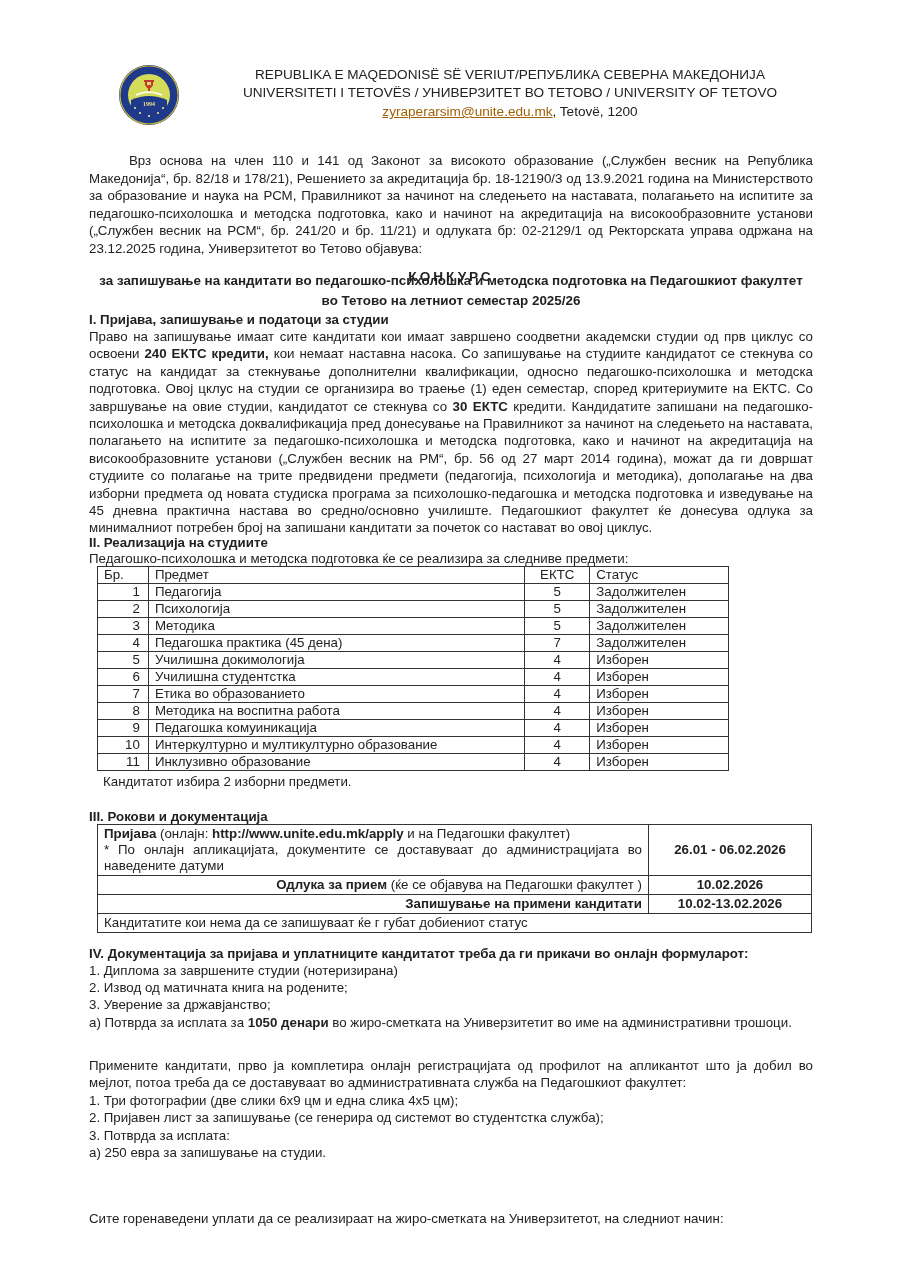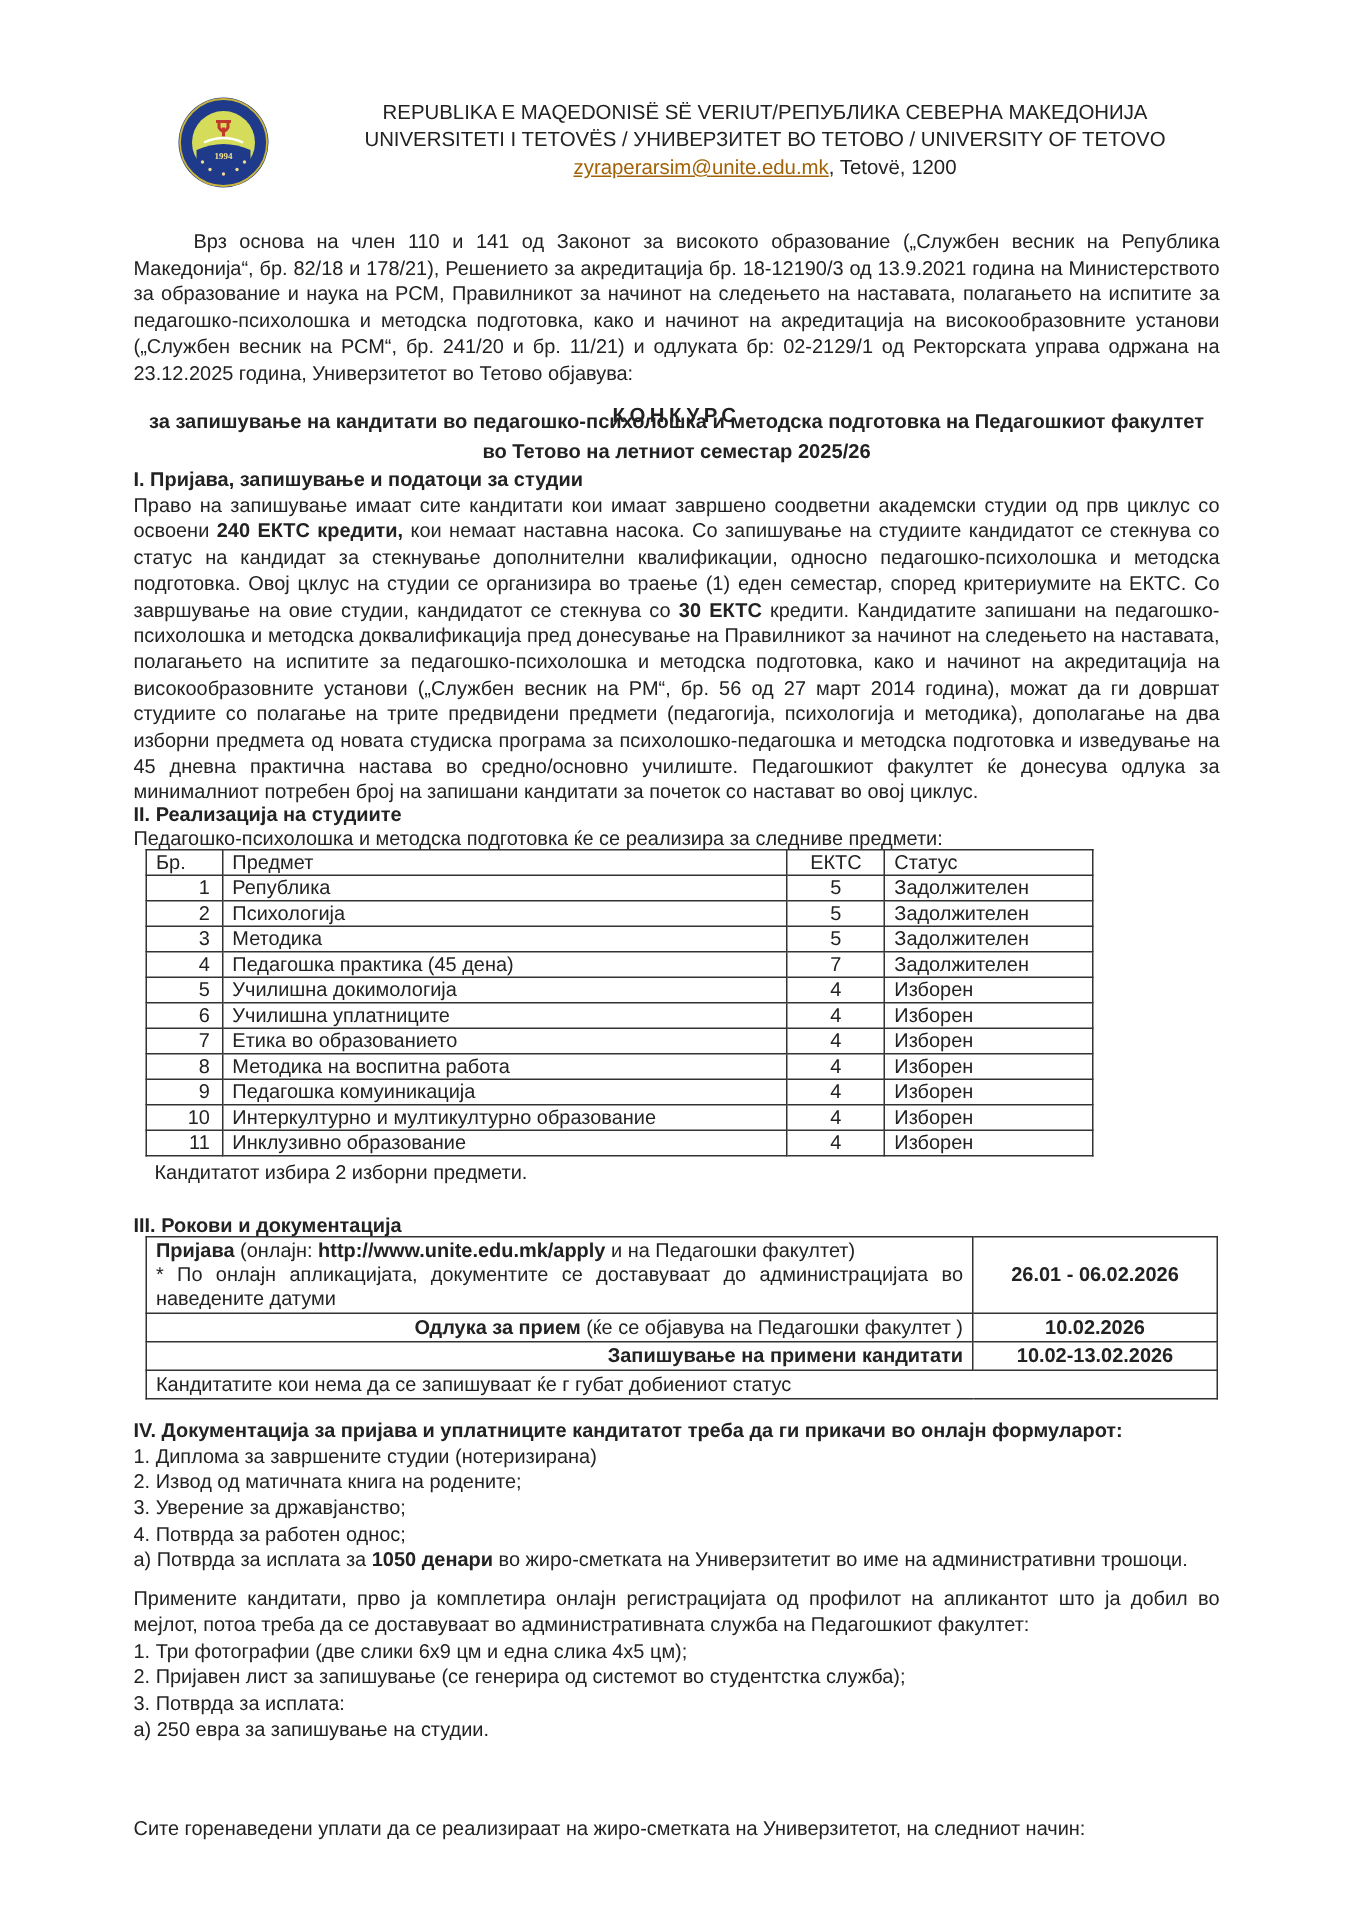--- a/index.html
+++ b/index.html
@@ -101,21 +101,21 @@
 <table class="abs subjects">
   <tbody id="subjects-body">
     <tr>
       <td class="c-no hd">Бр.</td>
       <td class="c-name">Предмет</td>
       <td class="c-ects">ЕКТС</td>
       <td class="c-status">Статус</td>
     </tr>
     <tr>
         <td class="c-no">1</td>
-        <td class="c-name">Република</td>
+        <td class="c-name">Педагогија</td>
         <td class="c-ects">5</td>
         <td class="c-status">Задолжителен</td>
       </tr>
     <tr>
         <td class="c-no">2</td>
         <td class="c-name">Психологија</td>
         <td class="c-ects">5</td>
         <td class="c-status">Задолжителен</td>
       </tr>
     <tr>
@@ -131,21 +131,21 @@
         <td class="c-status">Задолжителен</td>
       </tr>
     <tr>
         <td class="c-no">5</td>
         <td class="c-name">Училишна докимологија</td>
         <td class="c-ects">4</td>
         <td class="c-status">Изборен</td>
       </tr>
     <tr>
         <td class="c-no">6</td>
-        <td class="c-name">Училишна уплатниците</td>
+        <td class="c-name">Училишна студентстка</td>
         <td class="c-ects">4</td>
         <td class="c-status">Изборен</td>
       </tr>
     <tr>
         <td class="c-no">7</td>
         <td class="c-name">Етика во образованието</td>
         <td class="c-ects">4</td>
         <td class="c-status">Изборен</td>
       </tr>
     <tr>
@@ -198,21 +198,20 @@
       <td colspan="2" class="it">Кандитатите кои нема да се запишуваат ќе г губат добиениот статус</td>
     </tr>
   </tbody>
 </table>
 
 <div class="abs content h sec4h">IV. Документација за пријава и уплатниците кандитатот треба да ги прикачи во онлајн формуларот:</div>
 <div class="abs content list4">
   <div>1. Диплома за завршените студии (нотеризирана)</div>
   <div>2. Извод од матичната книга на родените;</div>
   <div>3. Уверение за државјанство;</div>
-  <div>4. Потврда за работен однос;</div>
   <div><span>а) Потврда за исплата за </span><b>1050 денари</b><span> во жиро-сметката на Универзитетит во име на административни трошоци.</span></div>
 </div>
 
 <div class="abs content para5">
   <p class="just">Примените кандитати, прво ја комплетира онлајн регистрацијата од профилот на апликантот што ја добил во мејлот, потоа треба да се доставуваат во административната служба на Педагошкиот факултет:</p>
   <div>1. Три фотографии (две слики 6х9 цм и една слика 4х5 цм);</div>
   <div>2. Пријавен лист за запишување (се генерира од системот во студентстка служба);</div>
   <div>3. Потврда за исплата:</div>
   <div>а) 250 евра за запишување на студии.</div>
 </div>

